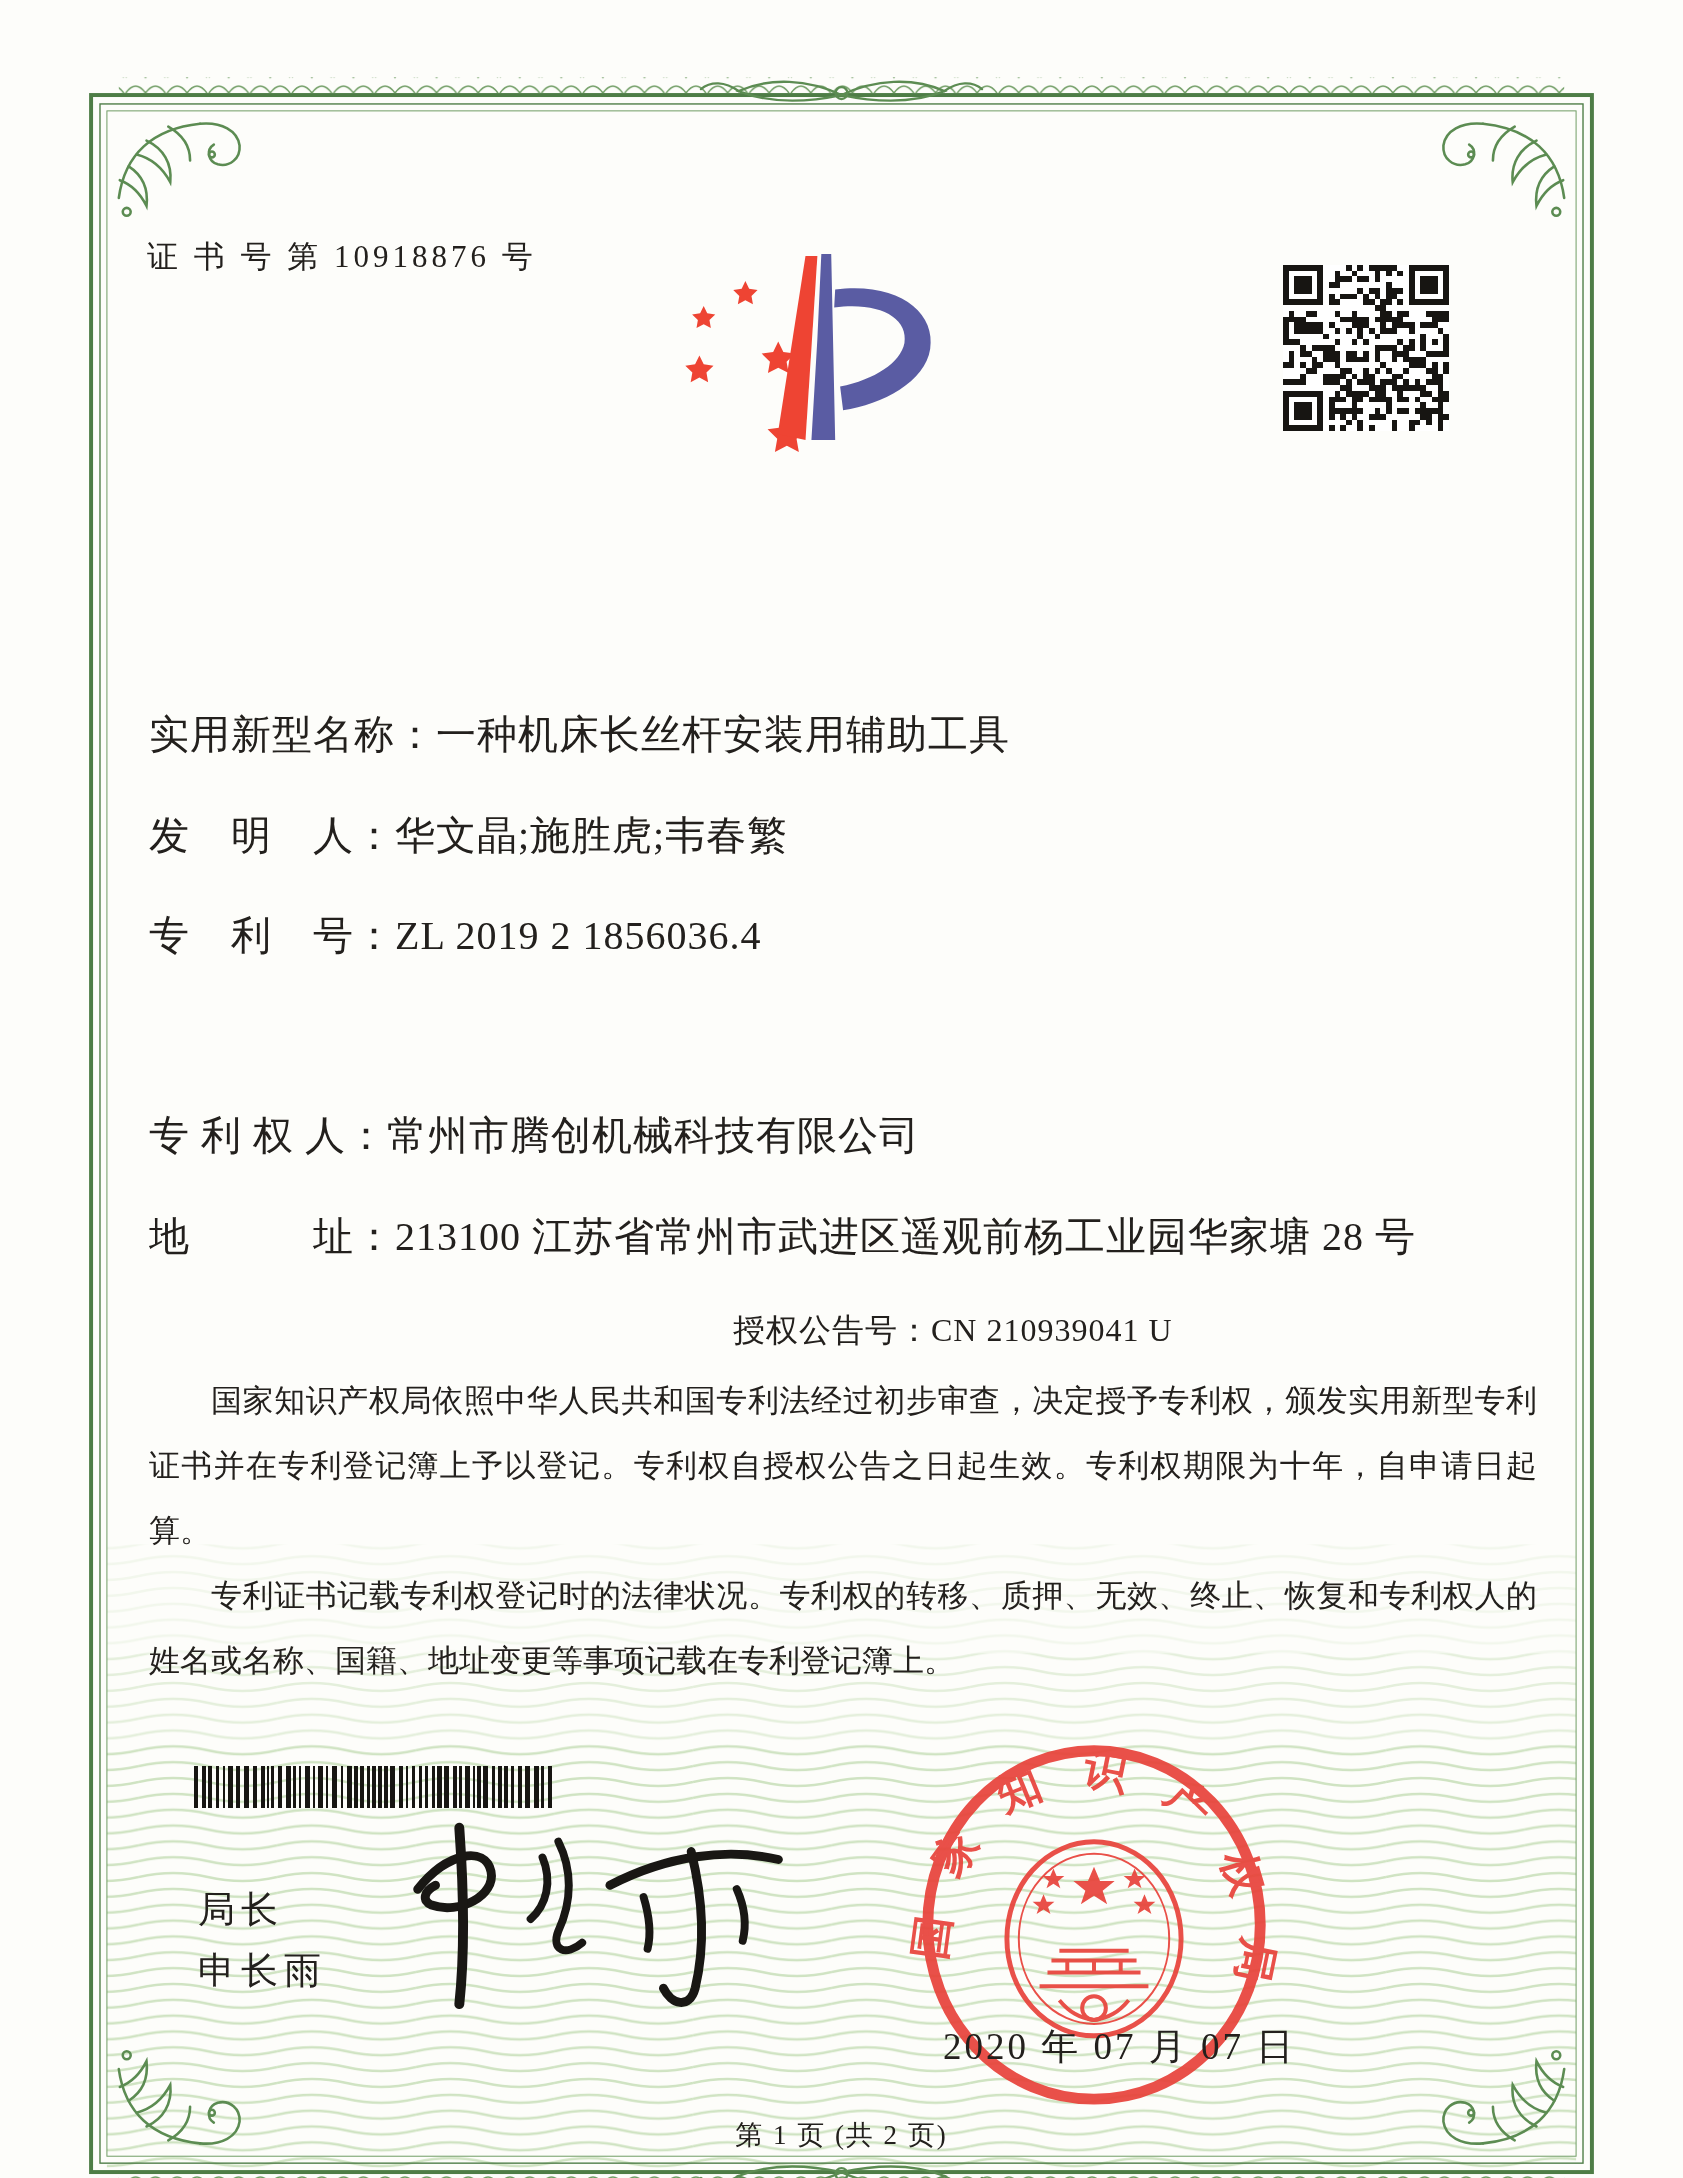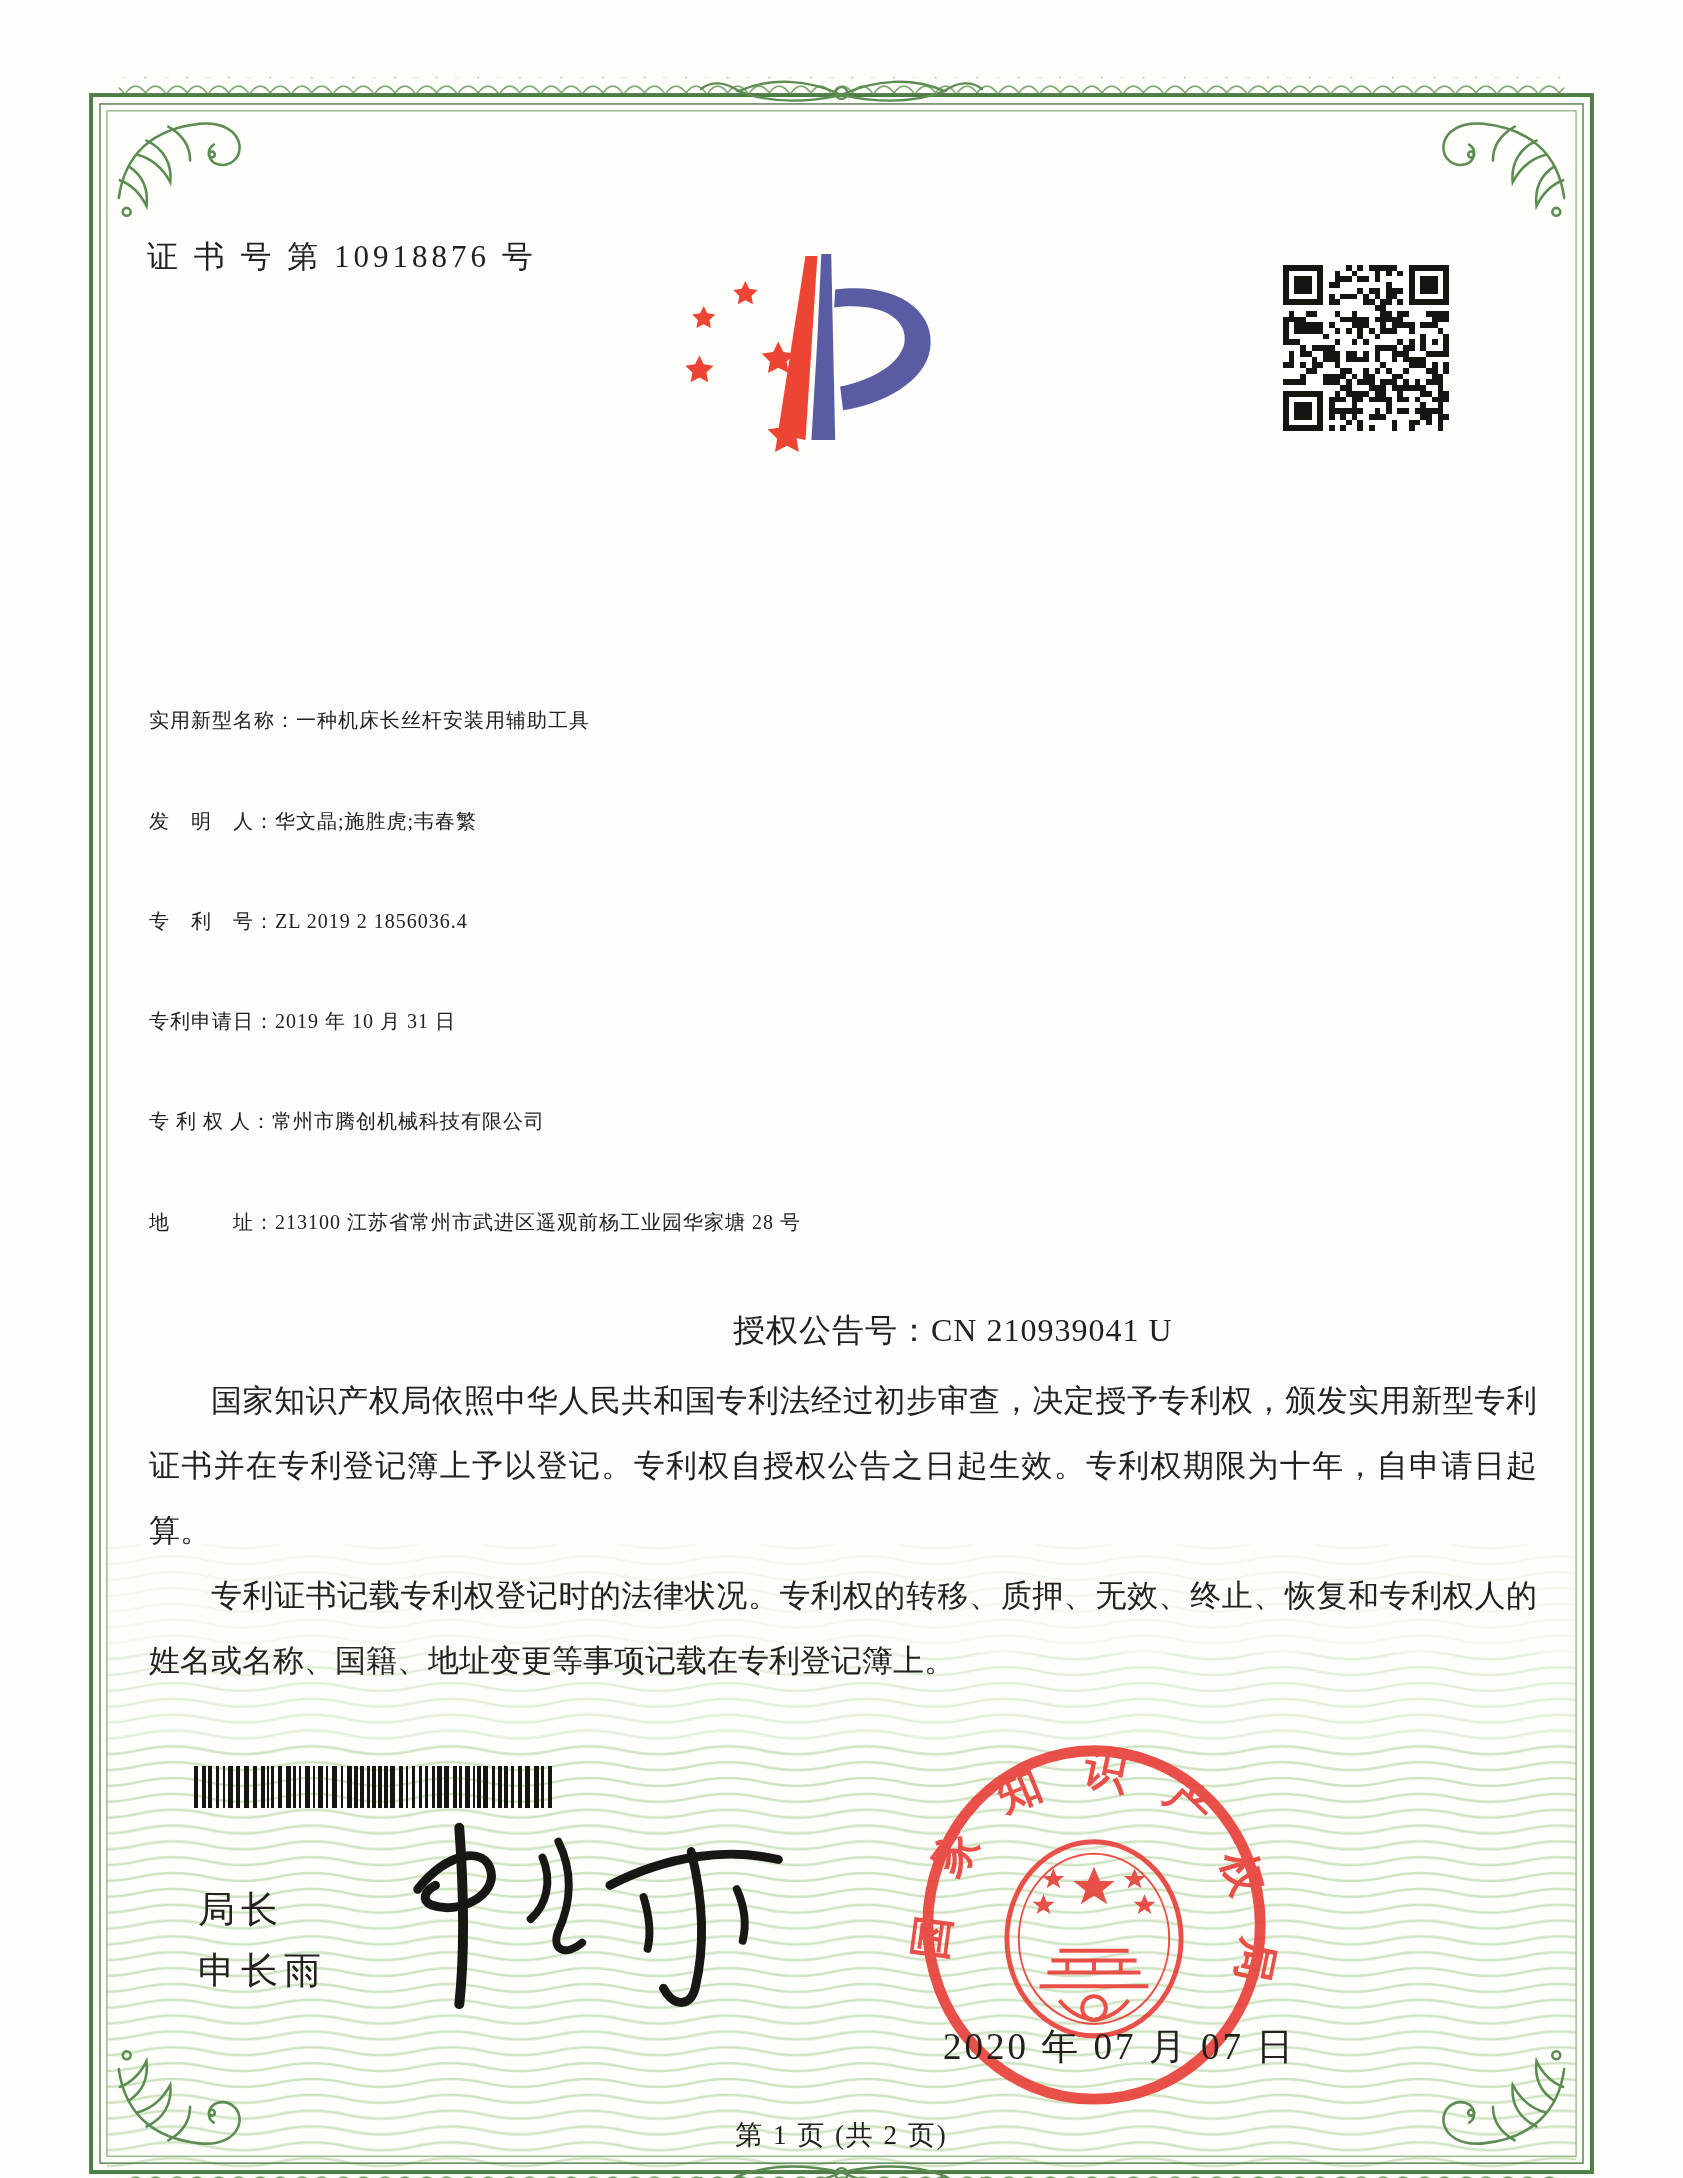--- a/index.html
+++ b/index.html
@@ -15,21 +15,21 @@
   #cert-number{
     left:147px;top:236px;
     font-size:31px;letter-spacing:4px;
   }
   #doc-title{
     left:0;top:495px;width:1683px;
     text-align:center;
     font-size:69px;font-weight:bold;
     letter-spacing:16px;
   }
-  .field-row{left:149px;font-size:20px;white-space:nowrap;}
+  .field-row{left:149px;font-size:40px;white-space:nowrap;}
   .field-label{letter-spacing:1px;}
   .field-value{letter-spacing:1px;}
   #grant-no{left:733px;top:1309px;font-size:32px;white-space:nowrap;}
   #body-text{
     left:149px;top:1368px;width:1388px;
     font-size:31px;line-height:65px;
     text-align:justify;
   }
   #body-text p{margin:0;text-indent:2em;}
   #qr{
@@ -968,23 +968,20 @@
 
   <div class="abs z3 field-row" style="top:707px">
     <span class="field-label">实用新型名称：</span><span class="field-value">一种机床长丝杆安装用辅助工具</span>
   </div>
   <div class="abs z3 field-row" style="top:808px">
     <span class="field-label">发　明　人：</span><span class="field-value">华文晶;施胜虎;韦春繁</span>
   </div>
   <div class="abs z3 field-row" style="top:908px">
     <span class="field-label">专　利　号：</span><span class="field-value">ZL 2019 2 1856036.4</span>
   </div>
-  <div class="abs z3 field-row" style="top:1008px">
-    <span class="field-label">专利申请日：</span><span class="field-value">2019 年 10 月 31 日</span>
-  </div>
   <div class="abs z3 field-row" style="top:1108px">
     <span class="field-label">专 利 权 人：</span><span class="field-value">常州市腾创机械科技有限公司</span>
   </div>
   <div class="abs z3 field-row" style="top:1209px">
     <span class="field-label">地　　　址：</span><span class="field-value">213100 江苏省常州市武进区遥观前杨工业园华家塘 28 号</span>
   </div>
   <div class="abs z3" id="grant-no">
     <span class="field-label">授权公告号：</span><span class="field-value">CN 210939041 U</span>
   </div>
 

